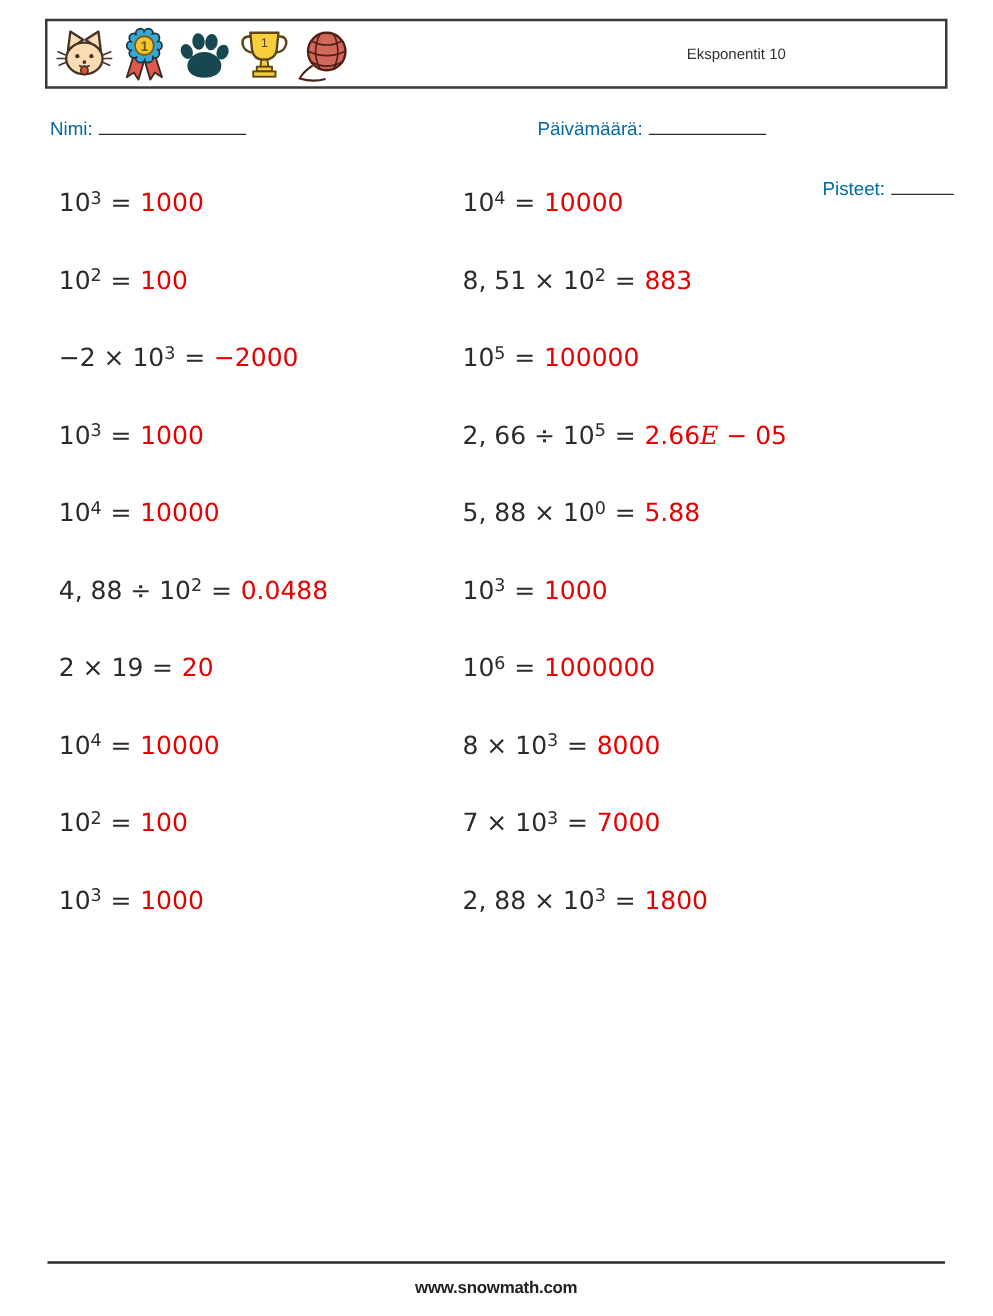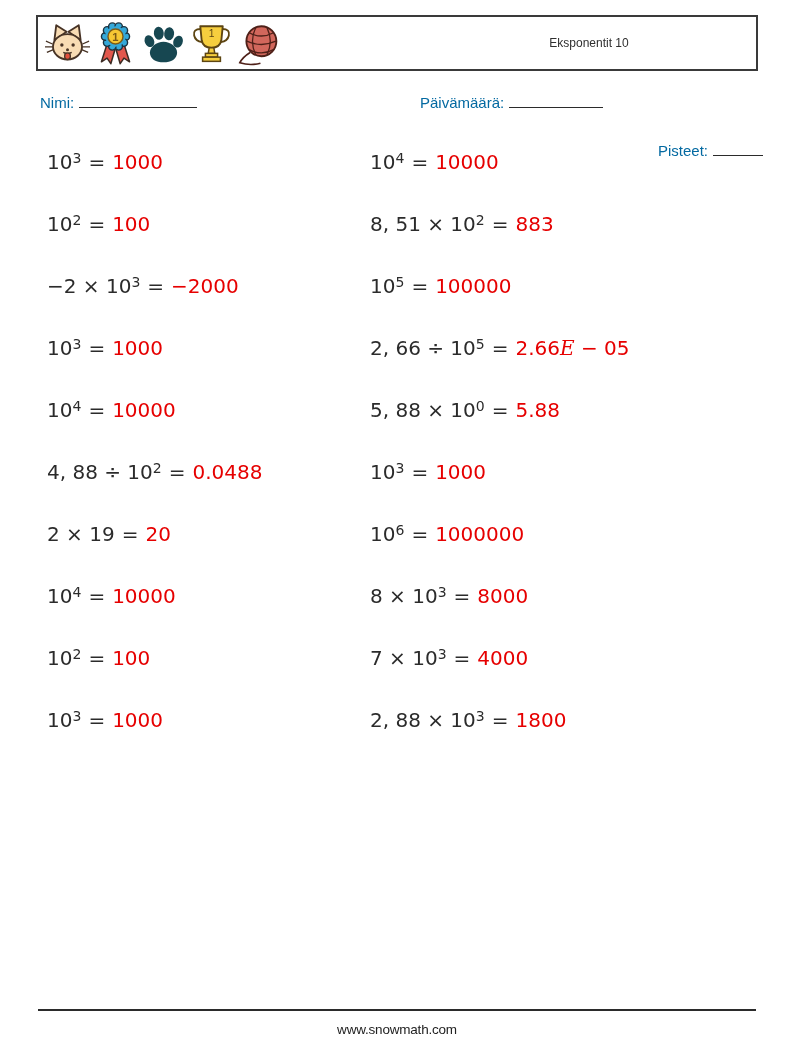--- a/index.html
+++ b/index.html
@@ -27,21 +27,21 @@
   .header-title {
     position: absolute; left: 551px; top: 50%;
     transform: translate(-50%, -50%);
     font-size: 12px; color: #2f2f2f; white-space: nowrap;
   }
 
   
   .fields { position: absolute; top: 94px; left: 0; width: 794px; height: 24px; font-size: 15px; color: #0369a1; }
   .field { position: absolute; white-space: nowrap; }
   .field-name   { left: 40px; }
-  .field-date   { left: 420px; }
+  .field-date   { left: 430px; }
   .field-points { left: 658px; margin-top: 48px; }
   .fill-line {
     display: inline-block; height: 13px;
     border-bottom: 1.5px solid #2b2b2b;
     margin-left: 5px;
   }
   .fill-line.name   { width: 118px; }
   .fill-line.date   { width: 94px; }
   .fill-line.points { width: 50px; }
 
@@ -66,21 +66,21 @@
   .prob .ans { color: var(--answer, #e60000); text-align: center; }
   .prob .ans i { font-family: "DejaVu Serif", serif; font-style: italic; }
 
   
   .footer-rule {
     position: absolute; left: 38px; top: 1009px; width: 718px;
     border-top: 2px solid #2b2b2b;
   }
   .footer-text {
     position: absolute; left: 0; right: 0; top: 1022px;
-    text-align: center; font-weight: normal; font-size: 13.5px;
+    text-align: center; font-weight: bold; font-size: 13.5px;
     color: #222222; letter-spacing: -0.2px;
   }
 </style>
 </head>
 <body>
 
 <div class="page">
 
   <div class="header-box">
     <div class="icon-row">
@@ -175,20 +175,20 @@
     </div>
   <div class="col col-right">
       <div class="prob"><span class="expr"><span>10</span><sup>4</sup></span><span class="eq">=</span><span class="ans"><span>10000</span></span></div>
       <div class="prob"><span class="expr"><span>8, 51 × 10</span><sup>2</sup></span><span class="eq">=</span><span class="ans"><span>883</span></span></div>
       <div class="prob"><span class="expr"><span>10</span><sup>5</sup></span><span class="eq">=</span><span class="ans"><span>100000</span></span></div>
       <div class="prob"><span class="expr"><span>2, 66 ÷ 10</span><sup>5</sup></span><span class="eq">=</span><span class="ans"><span>2.66</span><i>E</i><span> − 05</span></span></div>
       <div class="prob"><span class="expr"><span>5, 88 × 10</span><sup>0</sup></span><span class="eq">=</span><span class="ans"><span>5.88</span></span></div>
       <div class="prob"><span class="expr"><span>10</span><sup>3</sup></span><span class="eq">=</span><span class="ans"><span>1000</span></span></div>
       <div class="prob"><span class="expr"><span>10</span><sup>6</sup></span><span class="eq">=</span><span class="ans"><span>1000000</span></span></div>
       <div class="prob"><span class="expr"><span>8 × 10</span><sup>3</sup></span><span class="eq">=</span><span class="ans"><span>8000</span></span></div>
-      <div class="prob"><span class="expr"><span>7 × 10</span><sup>3</sup></span><span class="eq">=</span><span class="ans"><span>4000</span></span></div>
+      <div class="prob"><span class="expr"><span>7 × 10</span><sup>3</sup></span><span class="eq">=</span><span class="ans"><span>7000</span></span></div>
       <div class="prob"><span class="expr"><span>2, 88 × 10</span><sup>3</sup></span><span class="eq">=</span><span class="ans"><span>1800</span></span></div>
     </div>
 
   <div class="footer-rule"></div>
   <div class="footer-text">www.snowmath.com</div>
 
 </div>
 
 </body></html>

